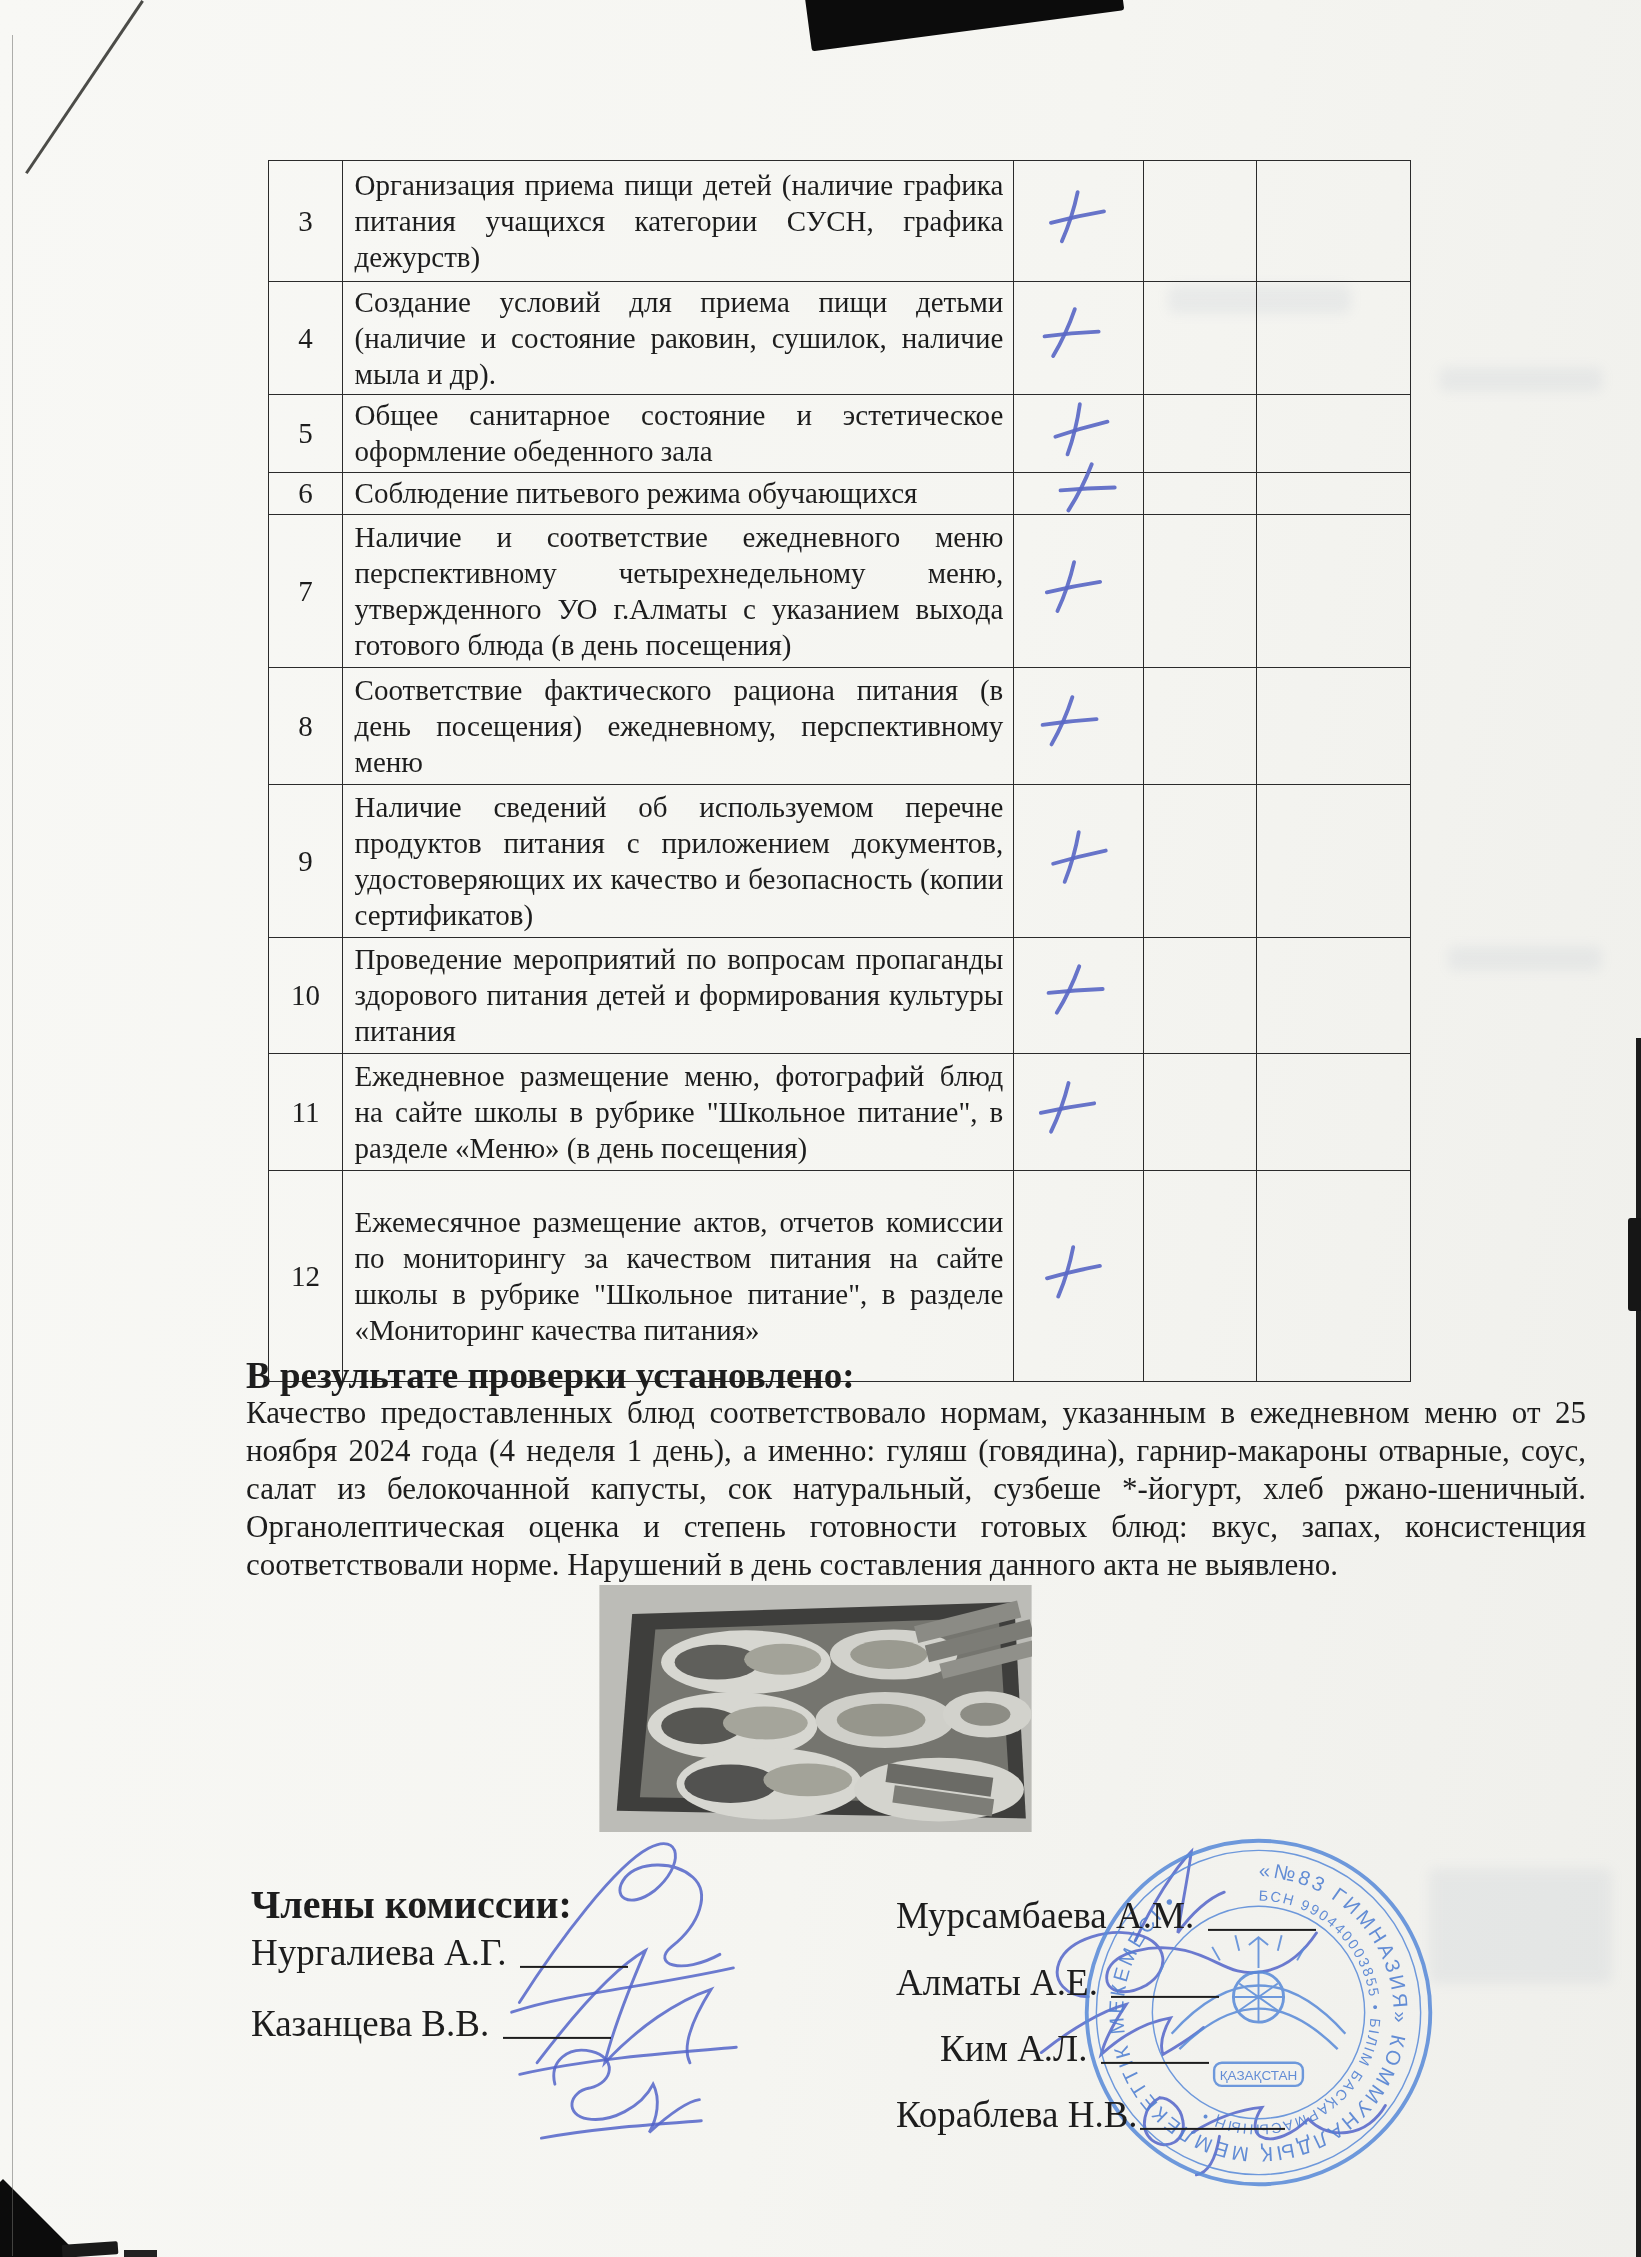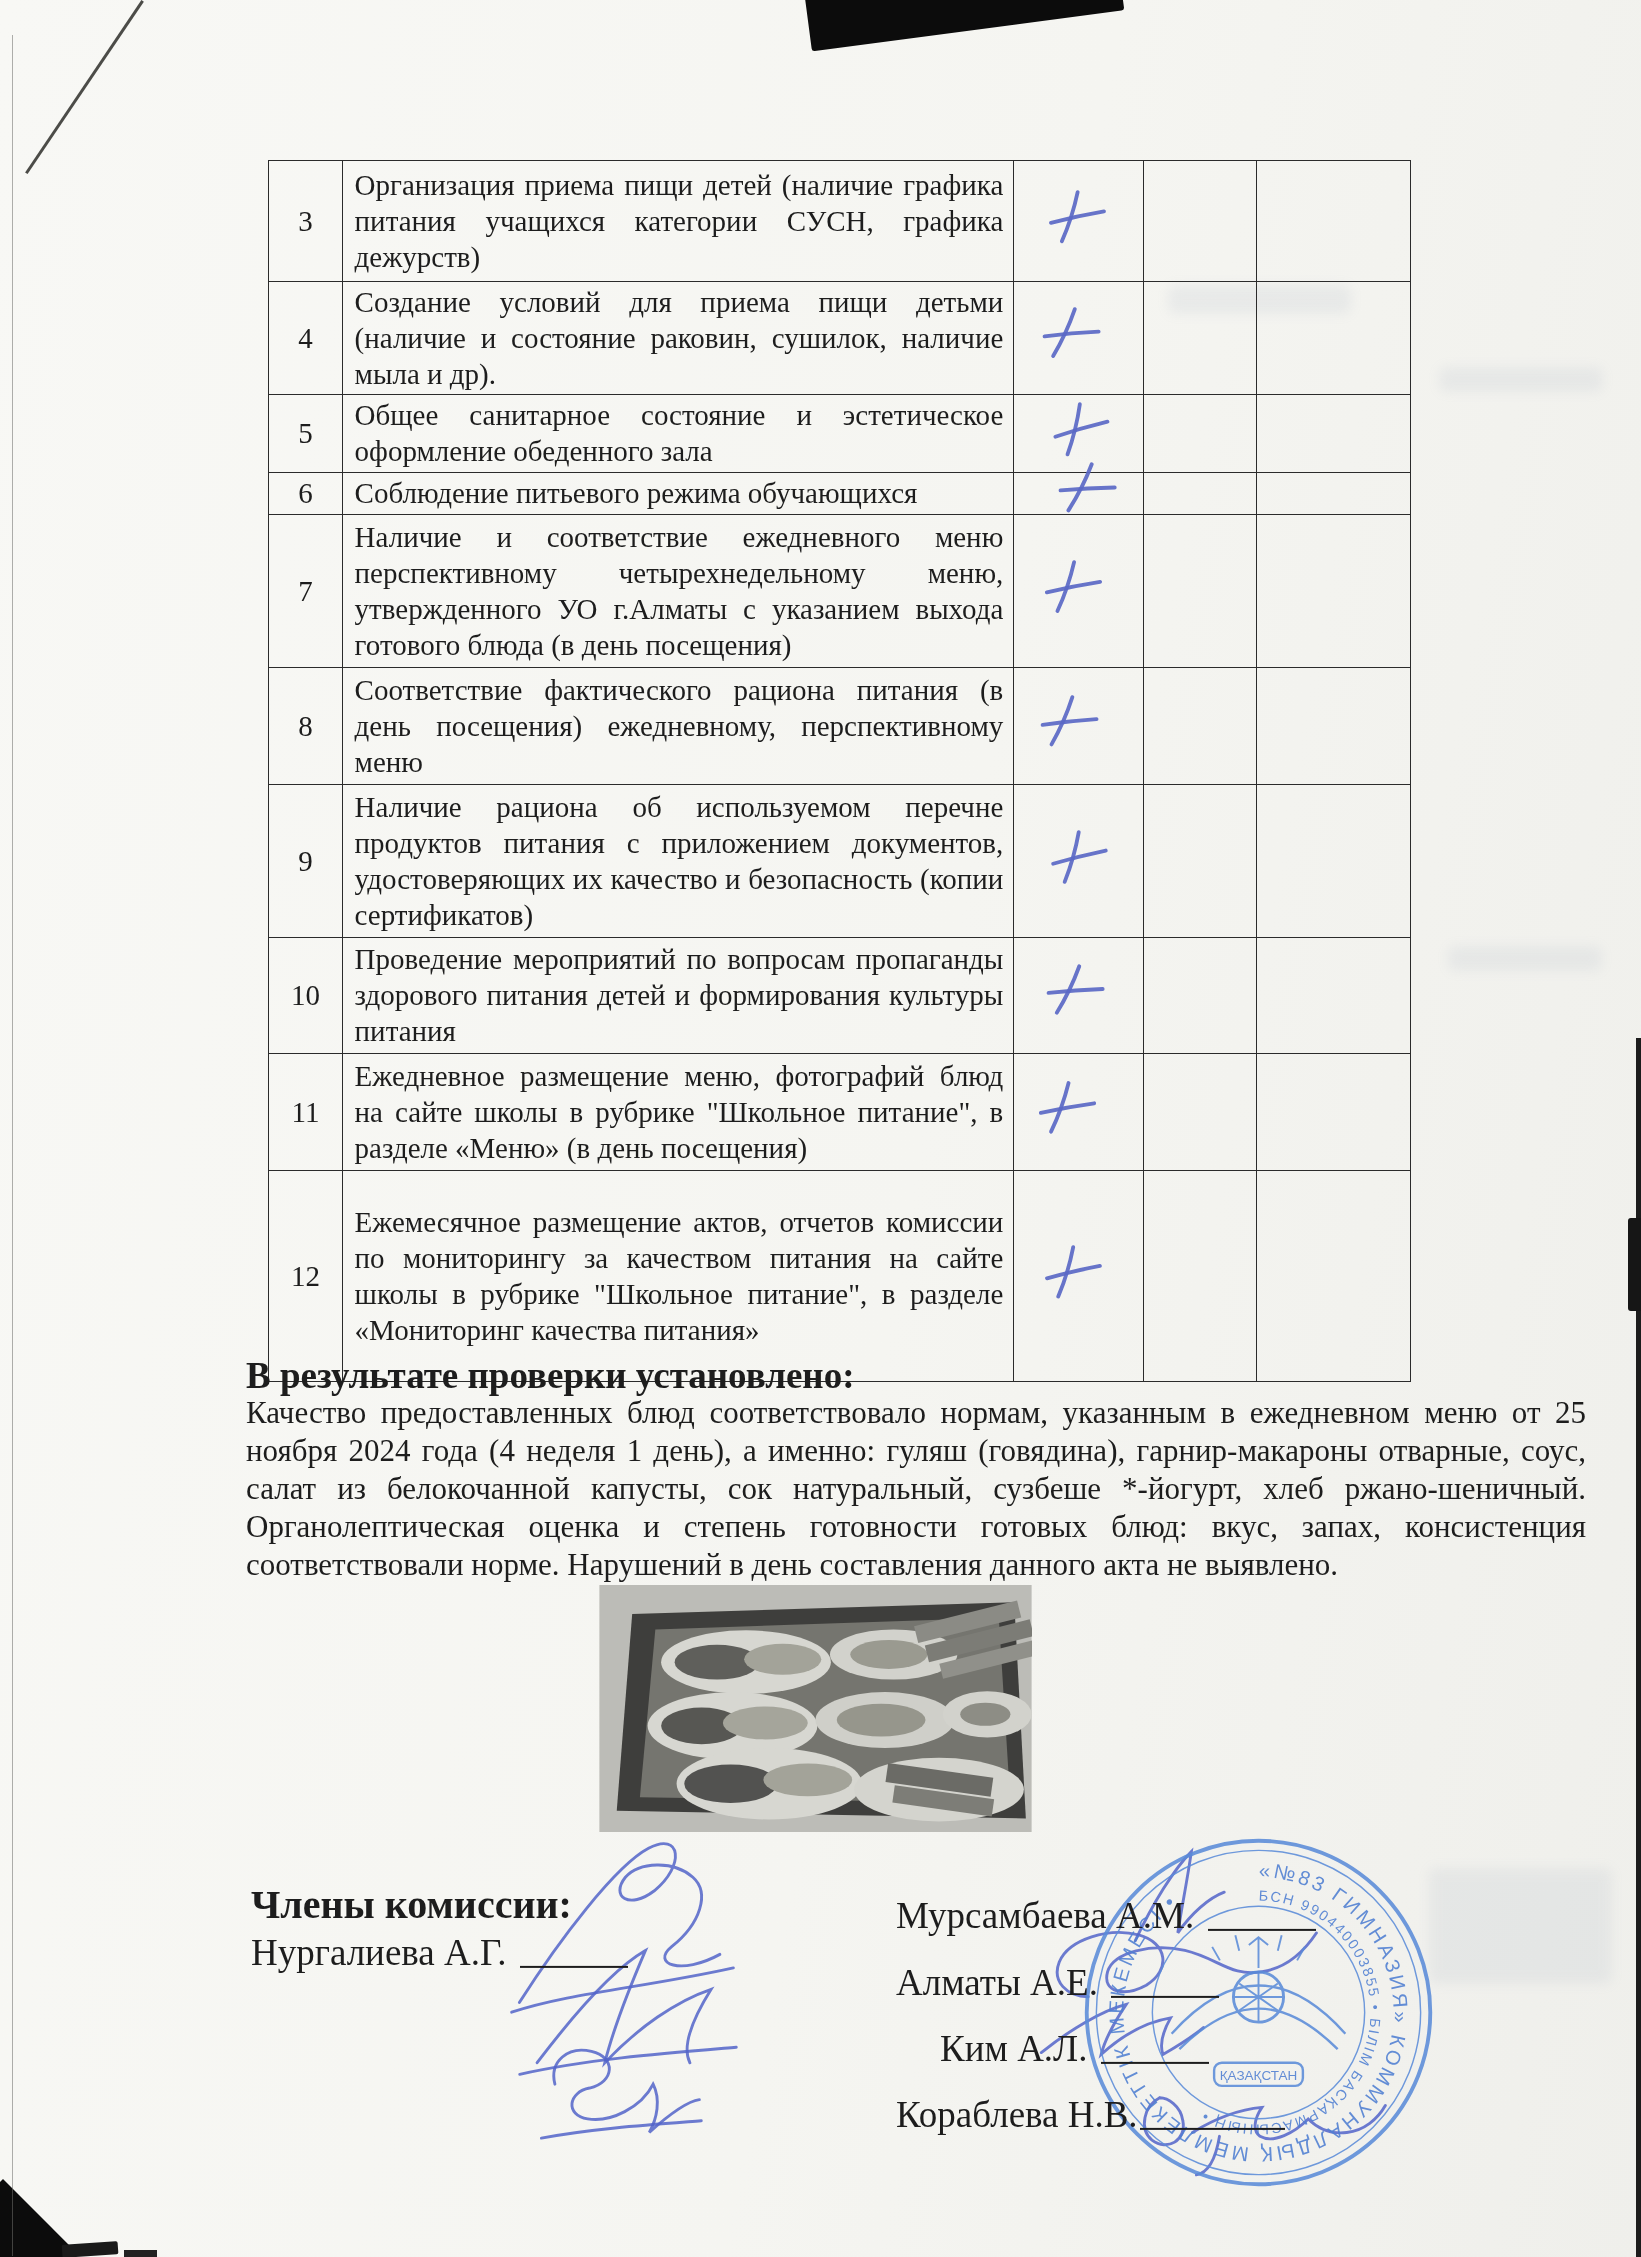--- a/index.html
+++ b/index.html
@@ -147,21 +147,21 @@
             <svg class="check" viewBox="0 0 74 62" style="left: 21px; transform: translateY(-55%) rotate(2deg);">
               <path d="M8 34 C24 31 44 28 64 26"></path>
               <path d="M38 4 C34 18 28 35 18 54"></path>
             </svg>
           </td>
           <td class="c-e2"></td>
           <td class="c-e3"></td>
         </tr>
         <tr>
           <td class="c-num" style="height: 150px;">9</td>
-          <td class="c-desc">Наличие рациона об используемом перечне продуктов питания с приложением документов, удостоверяющих их качество и безопасность (копии сертификатов)</td>
+          <td class="c-desc">Наличие сведений об используемом перечне продуктов питания с приложением документов, удостоверяющих их качество и безопасность (копии сертификатов)</td>
           <td class="c-mark">
             <svg class="check" viewBox="0 0 74 62" style="left: 31px; transform: translateY(-55%) rotate(-6deg);">
               <path d="M8 34 C24 31 44 28 64 26"></path>
               <path d="M38 4 C34 18 28 35 18 54"></path>
             </svg>
           </td>
           <td class="c-e2"></td>
           <td class="c-e3"></td>
         </tr>
         <tr>
@@ -285,18 +285,19 @@
       <path class="ln" stroke-width="2" d="M186 108 L186 140 M176 116 L186 108 L196 116"></path>
       <g class="ln" stroke-width="2">
         <path d="M146 132 L138 118 M166 122 L162 106 M206 122 L210 106 M226 132 L234 118"></path>
       </g>
       <rect class="ln" x="140" y="238" width="92" height="24" rx="8" stroke-width="2.5"></rect>
       <text x="186" y="256" font-size="14" text-anchor="middle">ҚАЗАҚСТАН</text>
     </g>
   </svg>
 
 <div class="sig-row" style="left: 251px; top: 1931px;"><span>Нургалиева А.Г.</span><span class="sig-line"></span></div>
+    <div class="sig-row" style="left: 251px; top: 2002px;"><span>Казанцева В.В.</span><span class="sig-line"></span></div>
     <div class="sig-row" style="left: 896px; top: 1894px;"><span>Мурсамбаева А.М.</span><span class="sig-line"></span></div>
     <div class="sig-row" style="left: 896px; top: 1961px;"><span>Алматы А.Е.</span><span class="sig-line"></span></div>
     <div class="sig-row" style="left: 896px; top: 2027px; margin-left: 44px;"><span>Ким А.Л.</span><span class="sig-line"></span></div>
     <div class="sig-row" style="left: 896px; top: 2093px;"><span>Кораблева Н.В.</span><span class="sig-line long"></span></div>
   </div>
 
 
 </body></html>

